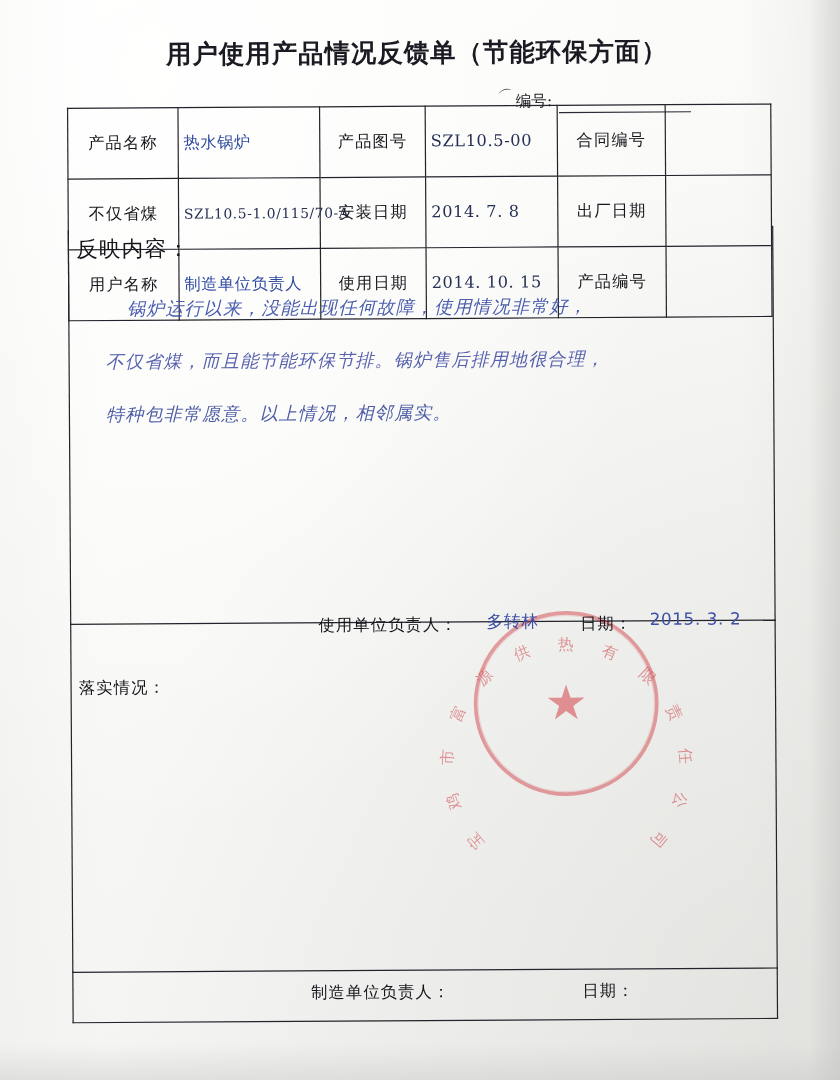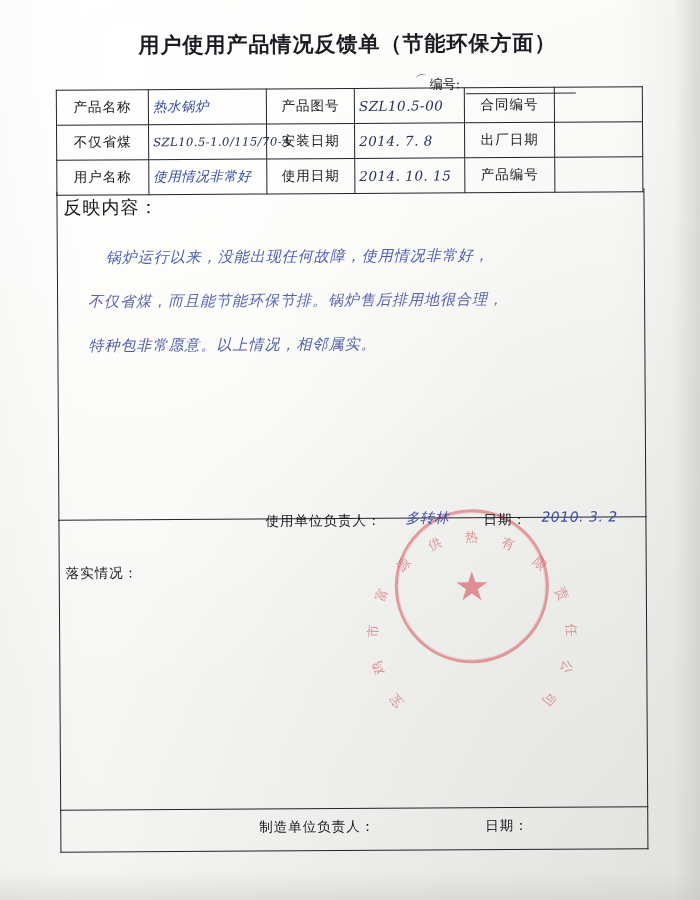--- a/index.html
+++ b/index.html
@@ -77,37 +77,36 @@
     position: absolute;
     left: 58px;
     top: 88px;
     width: 586px;
     border-collapse: collapse;
     table-layout: fixed;
   }
   .tbl td {
     border: 1.5px solid #23232b;
     height: 26px;
-    padding: 4px 4px;
+    padding: 16px 4px;
     font-family: "DejaVu Serif", serif;
     font-size: 13.5px;
     color: #15151c;
     vertical-align: middle;
     position: relative;
   }
   .lbl {
     text-align: center;
     letter-spacing: 1px;
     white-space: nowrap;
   }
   .hand {
     font-family: "DejaVu Sans", sans-serif;
     font-size: 14px;
     color: #2b3f8c;
-    font-style: italic;
     letter-spacing: 0.5px;
     white-space: nowrap;
     overflow: visible;
   }
   .hand.blue { color: #2f4aa0; }
   .hand.ink  { color: #262f55; }
 
   
   .fb {
     position: absolute;
@@ -287,21 +286,21 @@
       <tr>
         <td class="lbl">不仅省煤</td>
         <td class="hand ink" style="font-size:11.5px">SZL10.5-1.0/115/70-A</td>
         <td class="lbl">安装日期</td>
         <td class="hand ink">2014. 7. 8</td>
         <td class="lbl">出厂日期</td>
         <td class="hand"></td>
       </tr>
       <tr>
         <td class="lbl">用户名称</td>
-        <td class="hand blue">使用情况非常好</td>
+        <td class="hand blue">制造单位负责人</td>
         <td class="lbl">使用日期</td>
         <td class="hand ink">2014. 10. 15</td>
         <td class="lbl">产品编号</td>
         <td class="hand"></td>
       </tr>
     </tbody>
       </table>
 
     <div class="fb">
       <div class="fb-title">反映内容：</div>
@@ -328,21 +327,21 @@
             <div class="rt" style="transform: rotate(86.6667deg) translateY(-50px) rotate(0deg);">任</div>
             <div class="rt" style="transform: rotate(108.333deg) translateY(-50px) rotate(0deg);">公</div>
             <div class="rt" style="transform: rotate(130deg) translateY(-50px) rotate(0deg);">司</div>
           </div>
       </div>
 
       <div class="sig-row">
         <span class="sig-user-label">使用单位负责人：</span>
         <span class="sig-user-value hand" style="color:#3e4fa5">多转林</span>
         <span class="sig-date-label">日期：</span>
-        <span class="sig-date-value hand" style="color:#3e4fa5">2010. 3. 2</span>
+        <span class="sig-date-value hand" style="color:#3e4fa5">2015. 3. 2</span>
       </div>
     </div>
 
     <div class="impl">
       <div class="impl-title">落实情况：</div>
       <div style="position:absolute;top:34px;left:40px;right:24px;"></div>
     </div>
 
     <div class="foot-row">
       <span class="foot-maker">制造单位负责人：</span>

